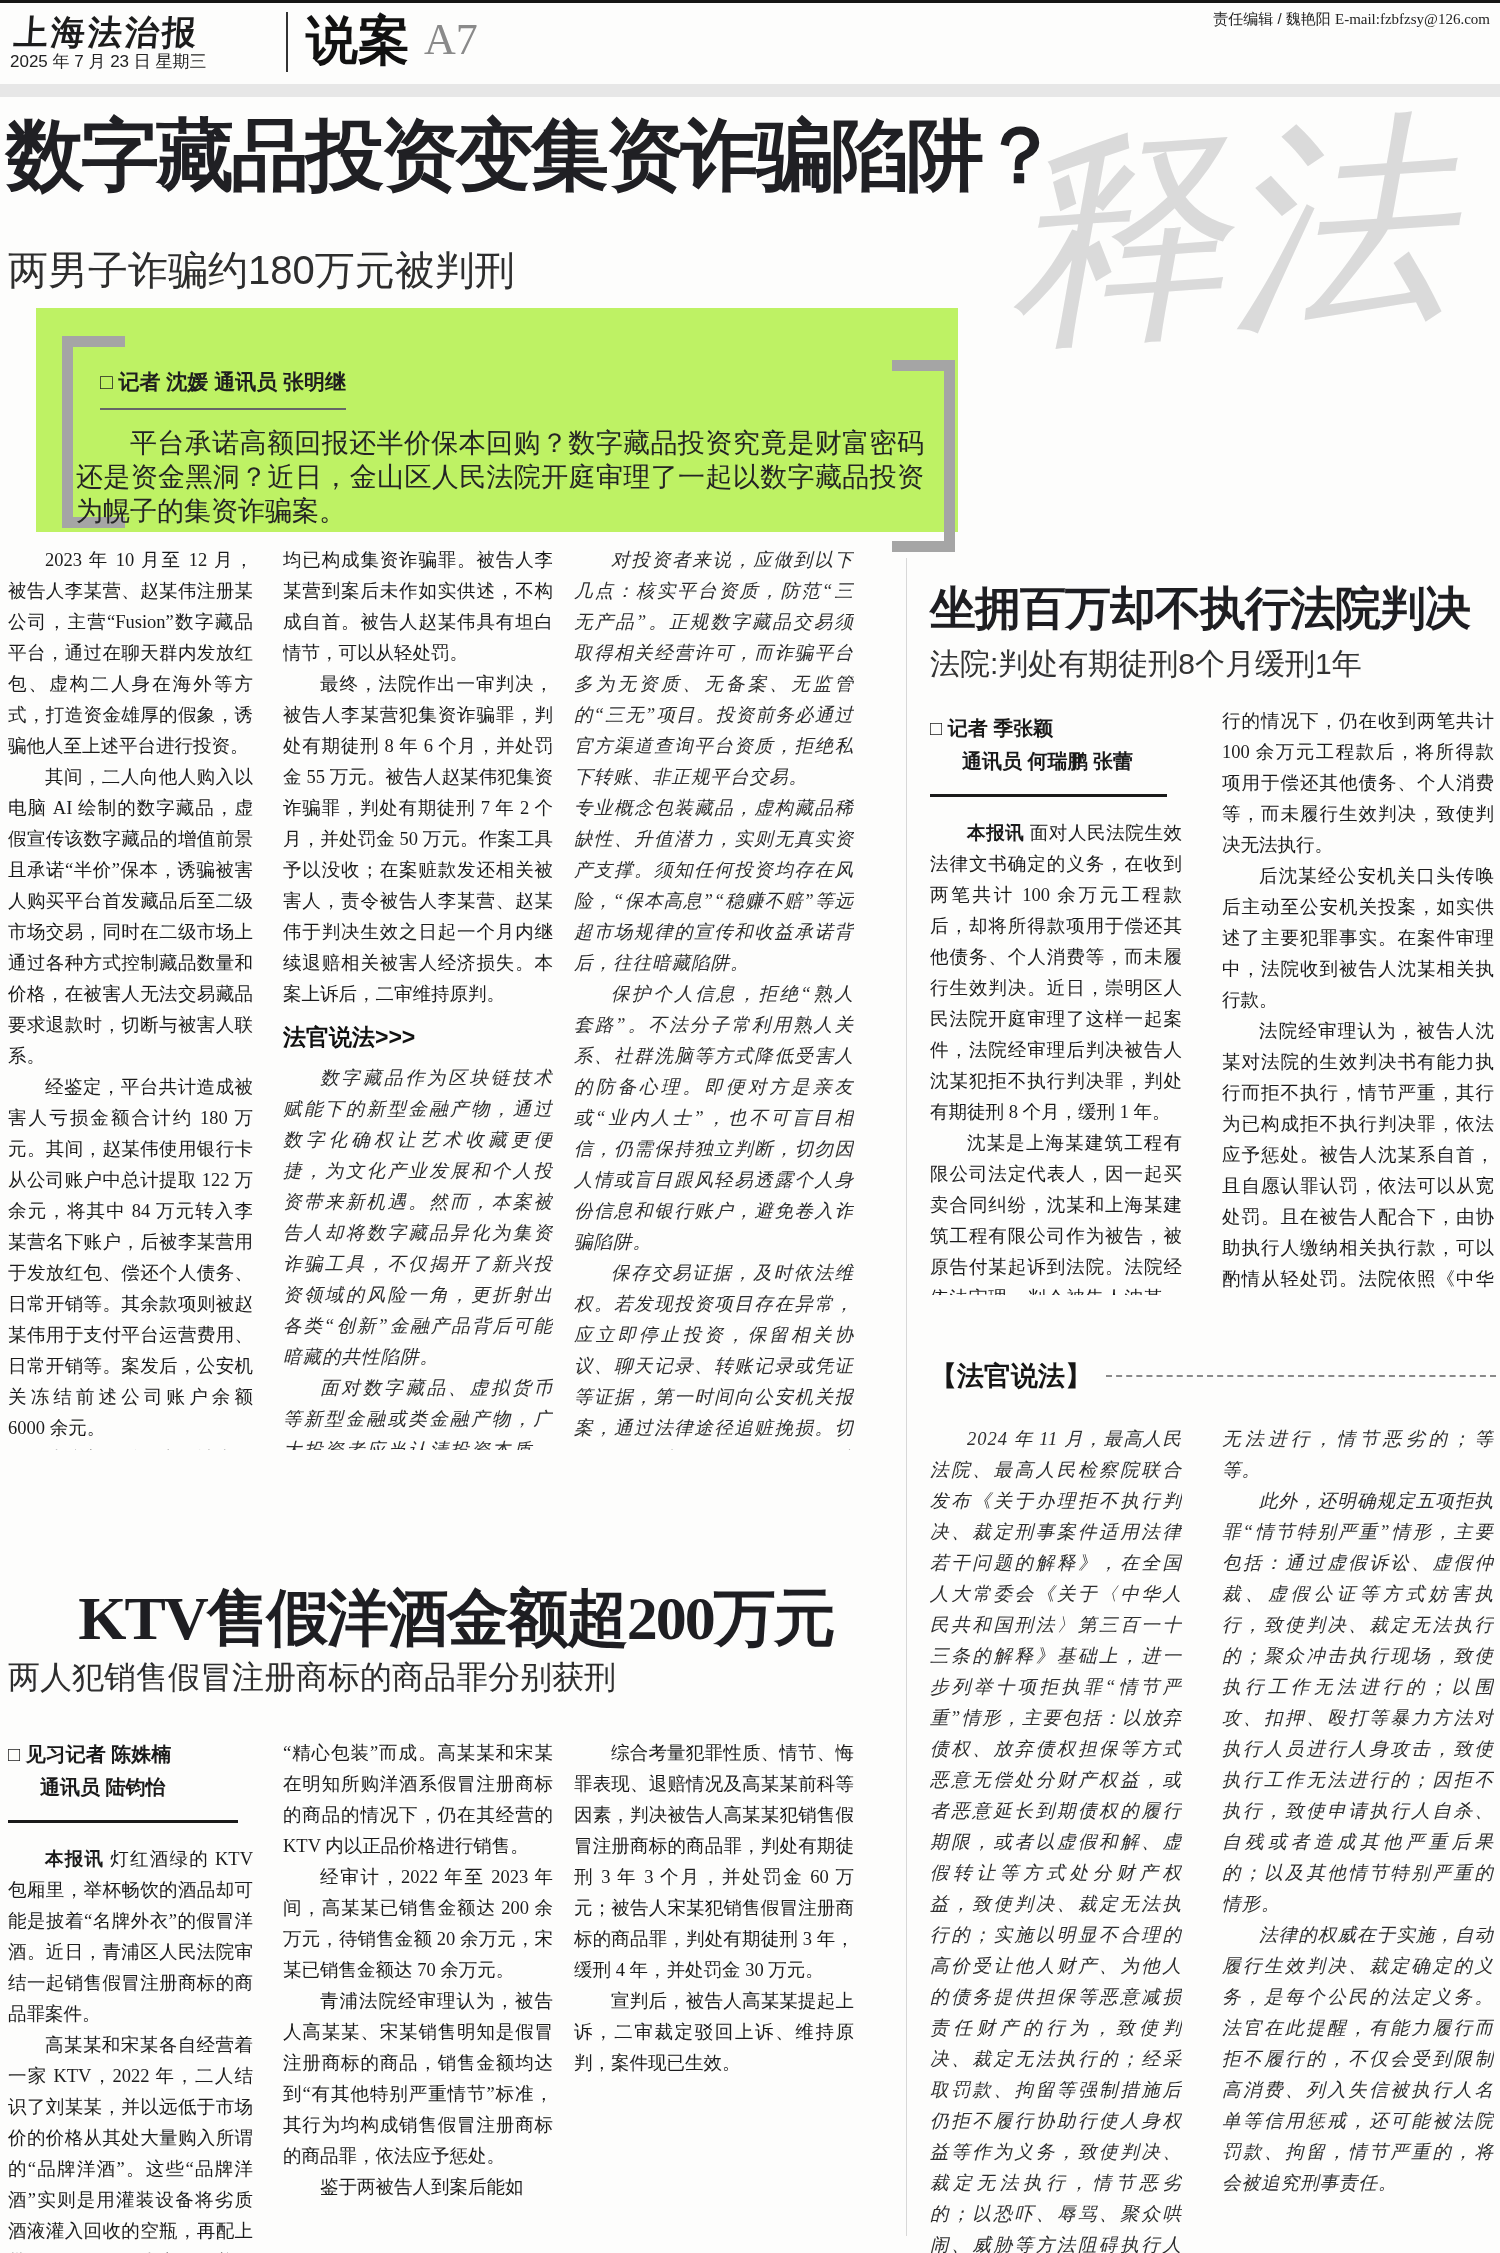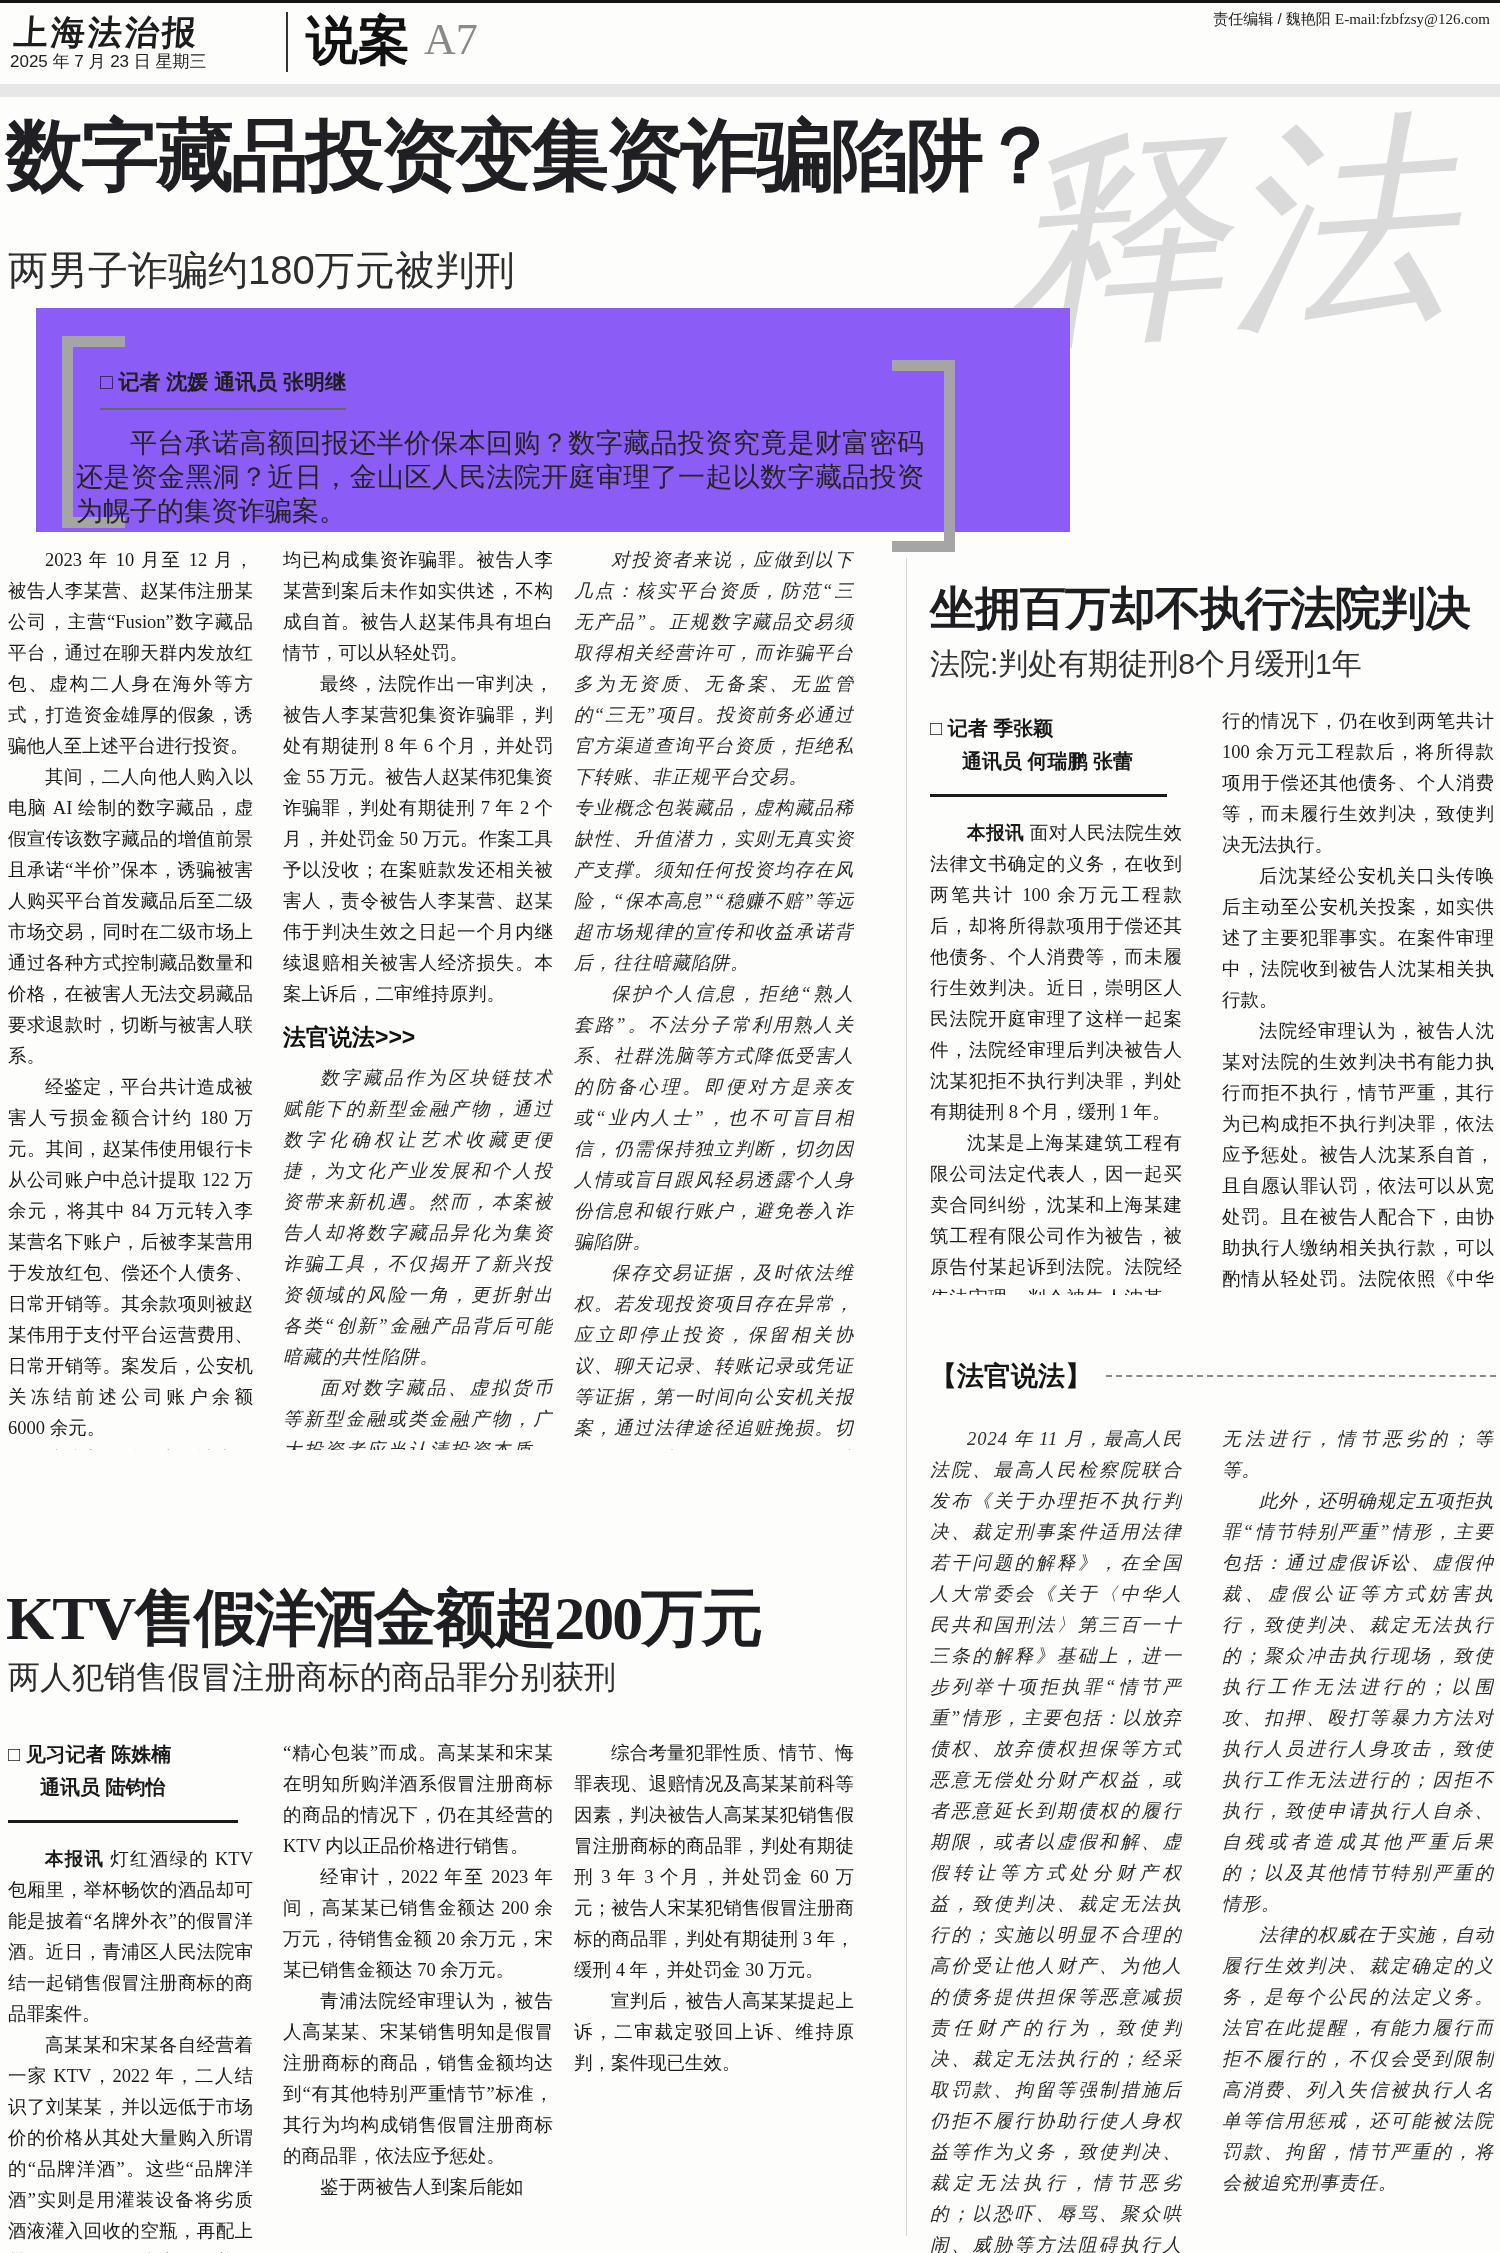--- a/index.html
+++ b/index.html
@@ -19,21 +19,21 @@
   #editor-line .em{font-family:"Liberation Serif","DejaVu Serif",serif;}
   #head-band{left:0;top:84px;width:1500px;height:13px;background:#e7e7e7;}
   
   #headline1{left:6px;top:104px;width:1488px;font-size:78px;font-weight:900;letter-spacing:-3px;
         color:#202024;white-space:nowrap;}
   #subhead1{left:8px;top:243px;font-size:40px;color:#2e2e2e;font-family:"Liberation Sans","DejaVu Sans",sans-serif;}
   
   #watermark{left:1000px;top:120px;width:500px;font-size:225px;color:#dadada;z-index:0;
         font-style:italic;transform:rotate(-4deg);white-space:nowrap;line-height:1;}
   
-  #introbox{left:36px;top:308px;width:1034px;height:224px;background:#8b5cf6;z-index:1;}
+  #introbox{left:36px;top:308px;width:922px;height:224px;background:#bef264;z-index:1;}
   #bracket-l{left:26px;top:28px;width:52px;height:170px;border-left:11px solid #a5a5a5;
         border-top:11px solid #a5a5a5;border-bottom:11px solid #a5a5a5;}
   #bracket-r{left:856px;top:52px;width:52px;height:170px;border-right:11px solid #a5a5a5;
         border-top:11px solid #a5a5a5;border-bottom:11px solid #a5a5a5;}
   #byline1{left:64px;top:60px;font-size:21px;font-weight:700;color:#1e1e1e;
         font-family:"Liberation Sans","DejaVu Sans",sans-serif;border-bottom:2px solid #666;padding-bottom:12px;}
   #intro-text{left:40px;top:118px;width:848px;font-size:27px;line-height:34px;color:#242424;
         font-family:"Liberation Sans","DejaVu Sans",sans-serif;text-indent:2em;text-align:justify;}
   
   #vdivider{left:906px;top:558px;width:1px;height:1678px;background:#d8d8d8;}
@@ -60,21 +60,21 @@
   #a2-colD{left:930px;top:712px;width:252px;height:583px;}
   #a2-colE{left:1222px;top:706px;width:272px;height:589px;}
   #judge-row{left:930px;top:1358px;width:566px;display:flex;align-items:center;z-index:1;}
   #judge-label{font-size:27px;font-weight:900;color:#161616;white-space:nowrap;
         font-family:"Liberation Sans","DejaVu Sans",sans-serif;}
   #judge-dashes{flex:1;border-top:2px dashed #8a8a8a;margin-left:14px;}
   #a2-colD2{left:930px;top:1424px;width:252px;height:829px;}
   #a2-colE2{left:1222px;top:1424px;width:272px;height:829px;}
   
   #headline3{left:6px;top:1576px;width:900px;font-size:62px;font-weight:900;letter-spacing:-2px;
-        color:#1e1e22;white-space:nowrap;z-index:1;}
+        color:#1e1e22;white-space:nowrap;z-index:1;text-align:center;}
   #subhead3{left:8px;top:1656px;font-size:32px;color:#2e2e2e;z-index:1;
         font-family:"Liberation Sans","DejaVu Sans",sans-serif;}
   #a3-colA{left:8px;top:1738px;width:245px;height:515px;}
   #a3-colB{left:283px;top:1738px;width:270px;height:515px;}
   #a3-colC{left:574px;top:1738px;width:280px;height:515px;}
 </style>
 </head>
 <body>
 
 <div id="page">

